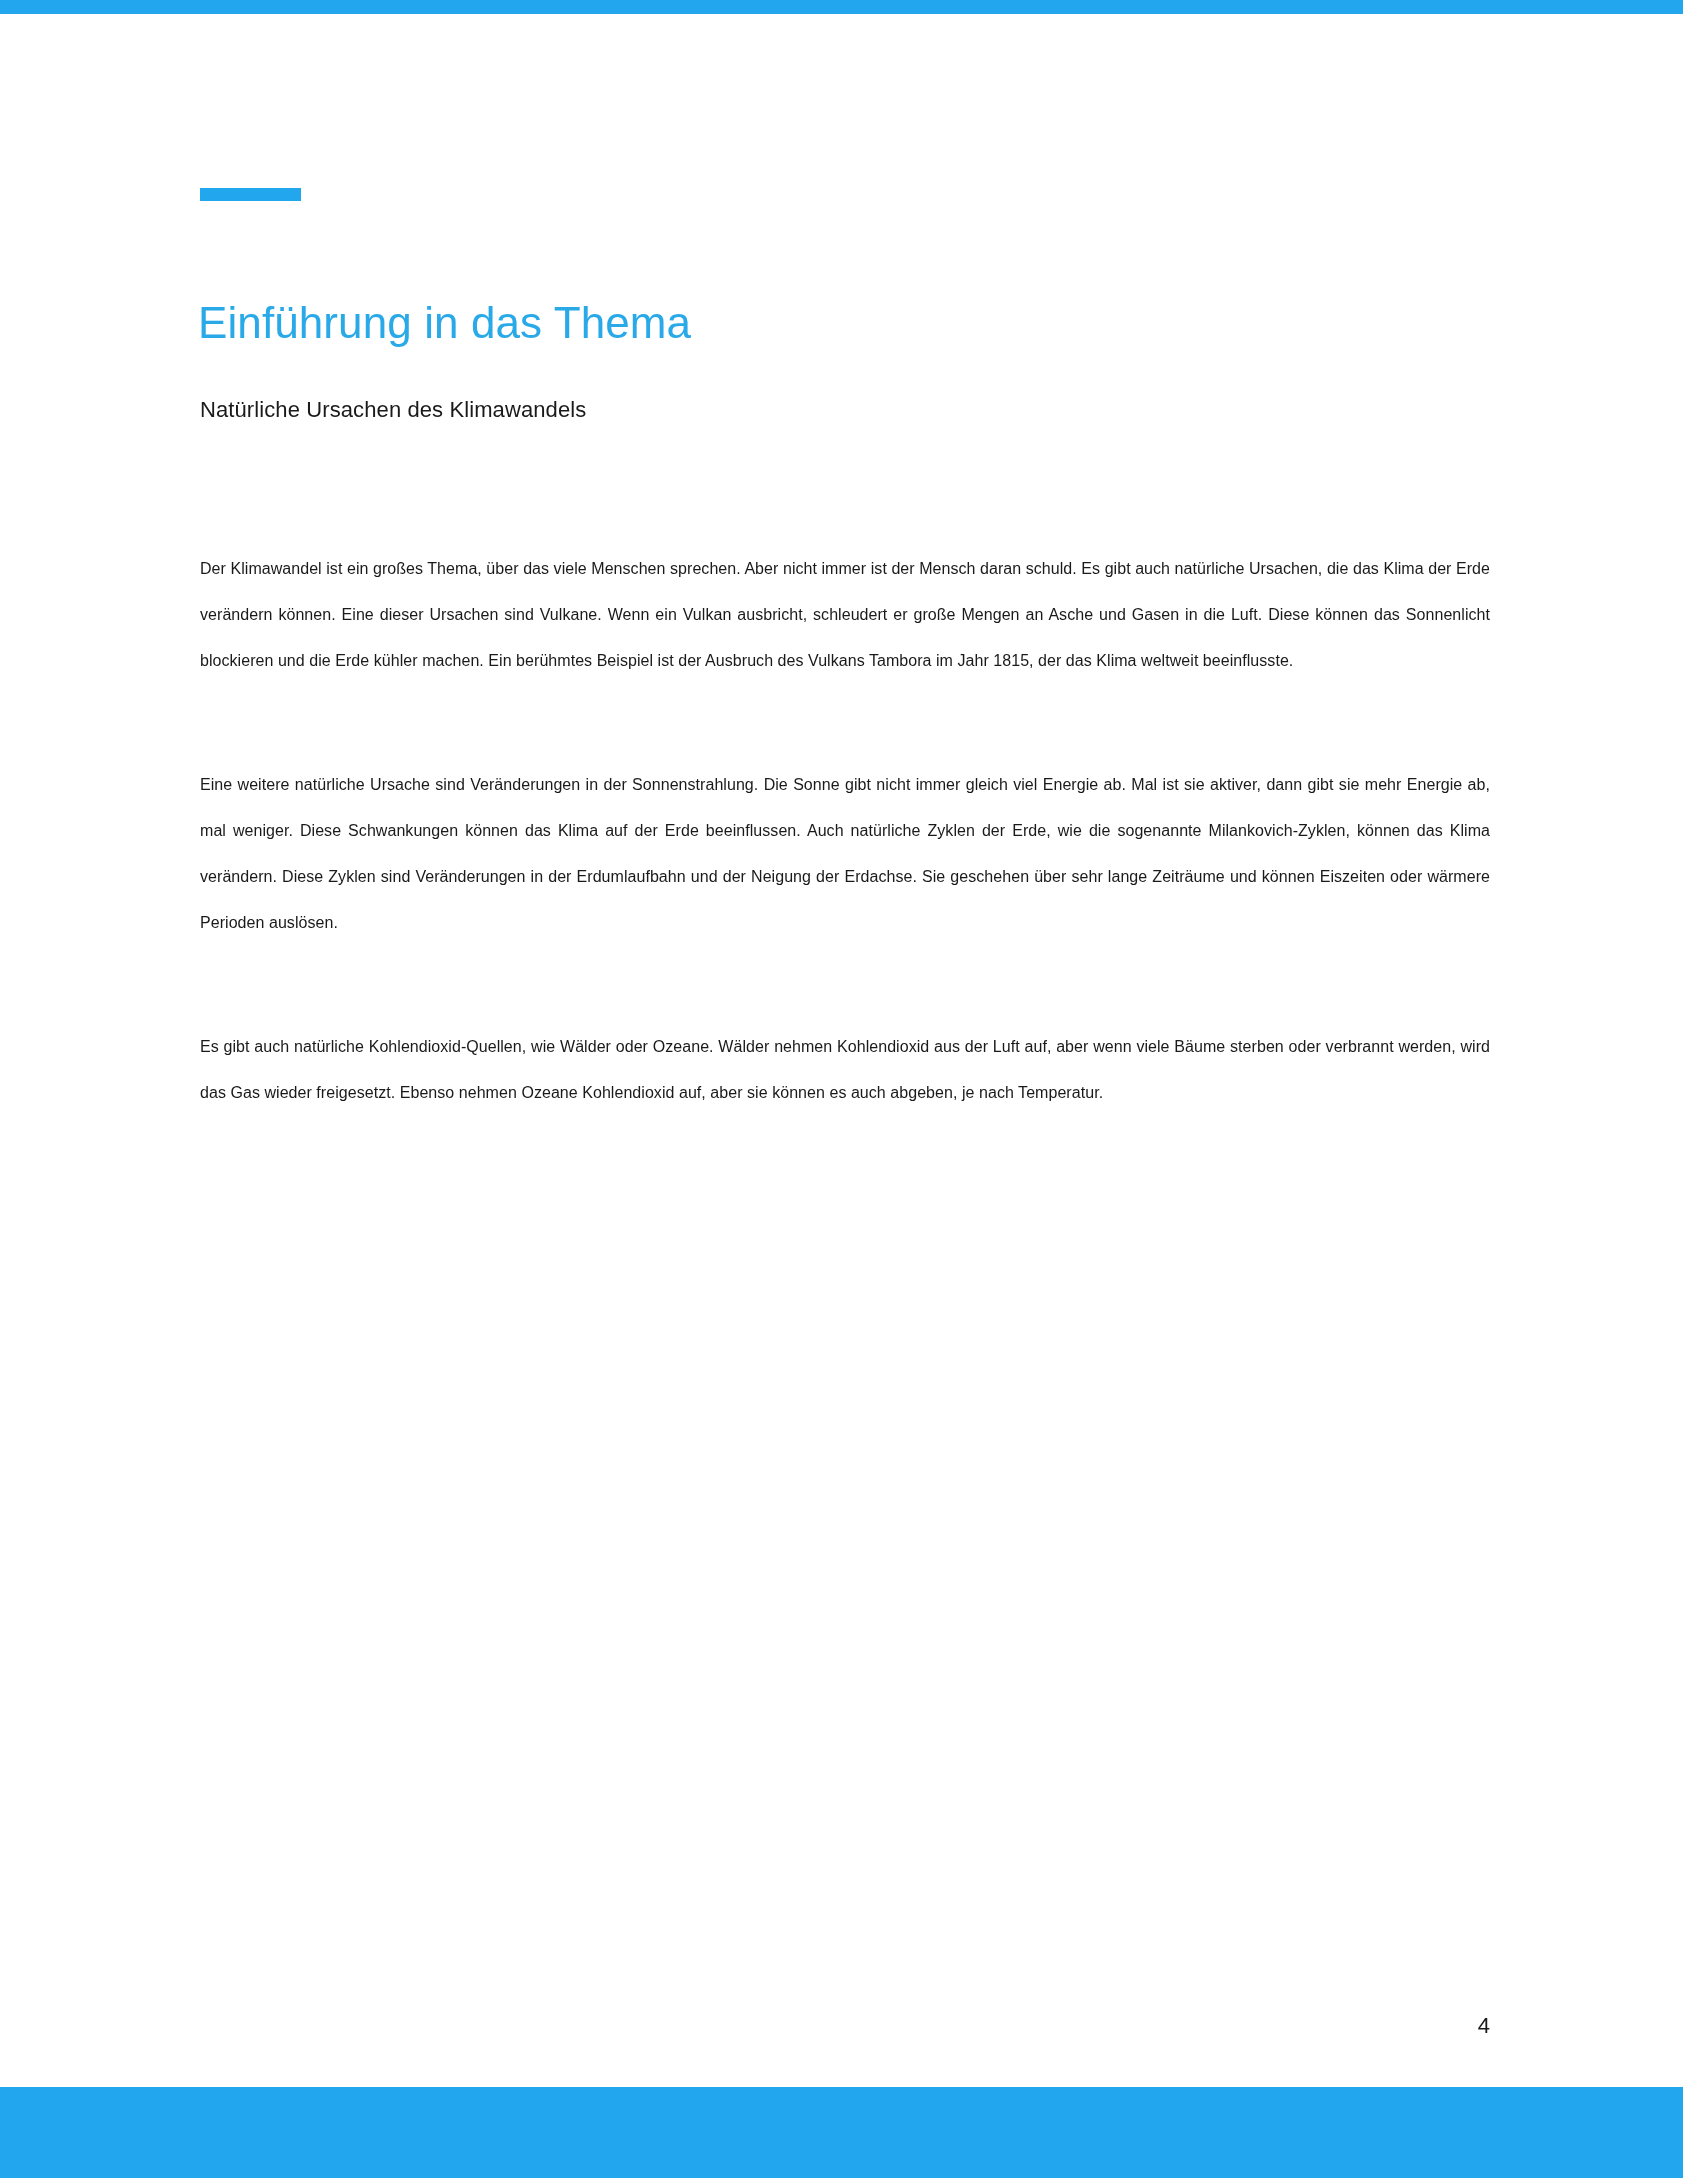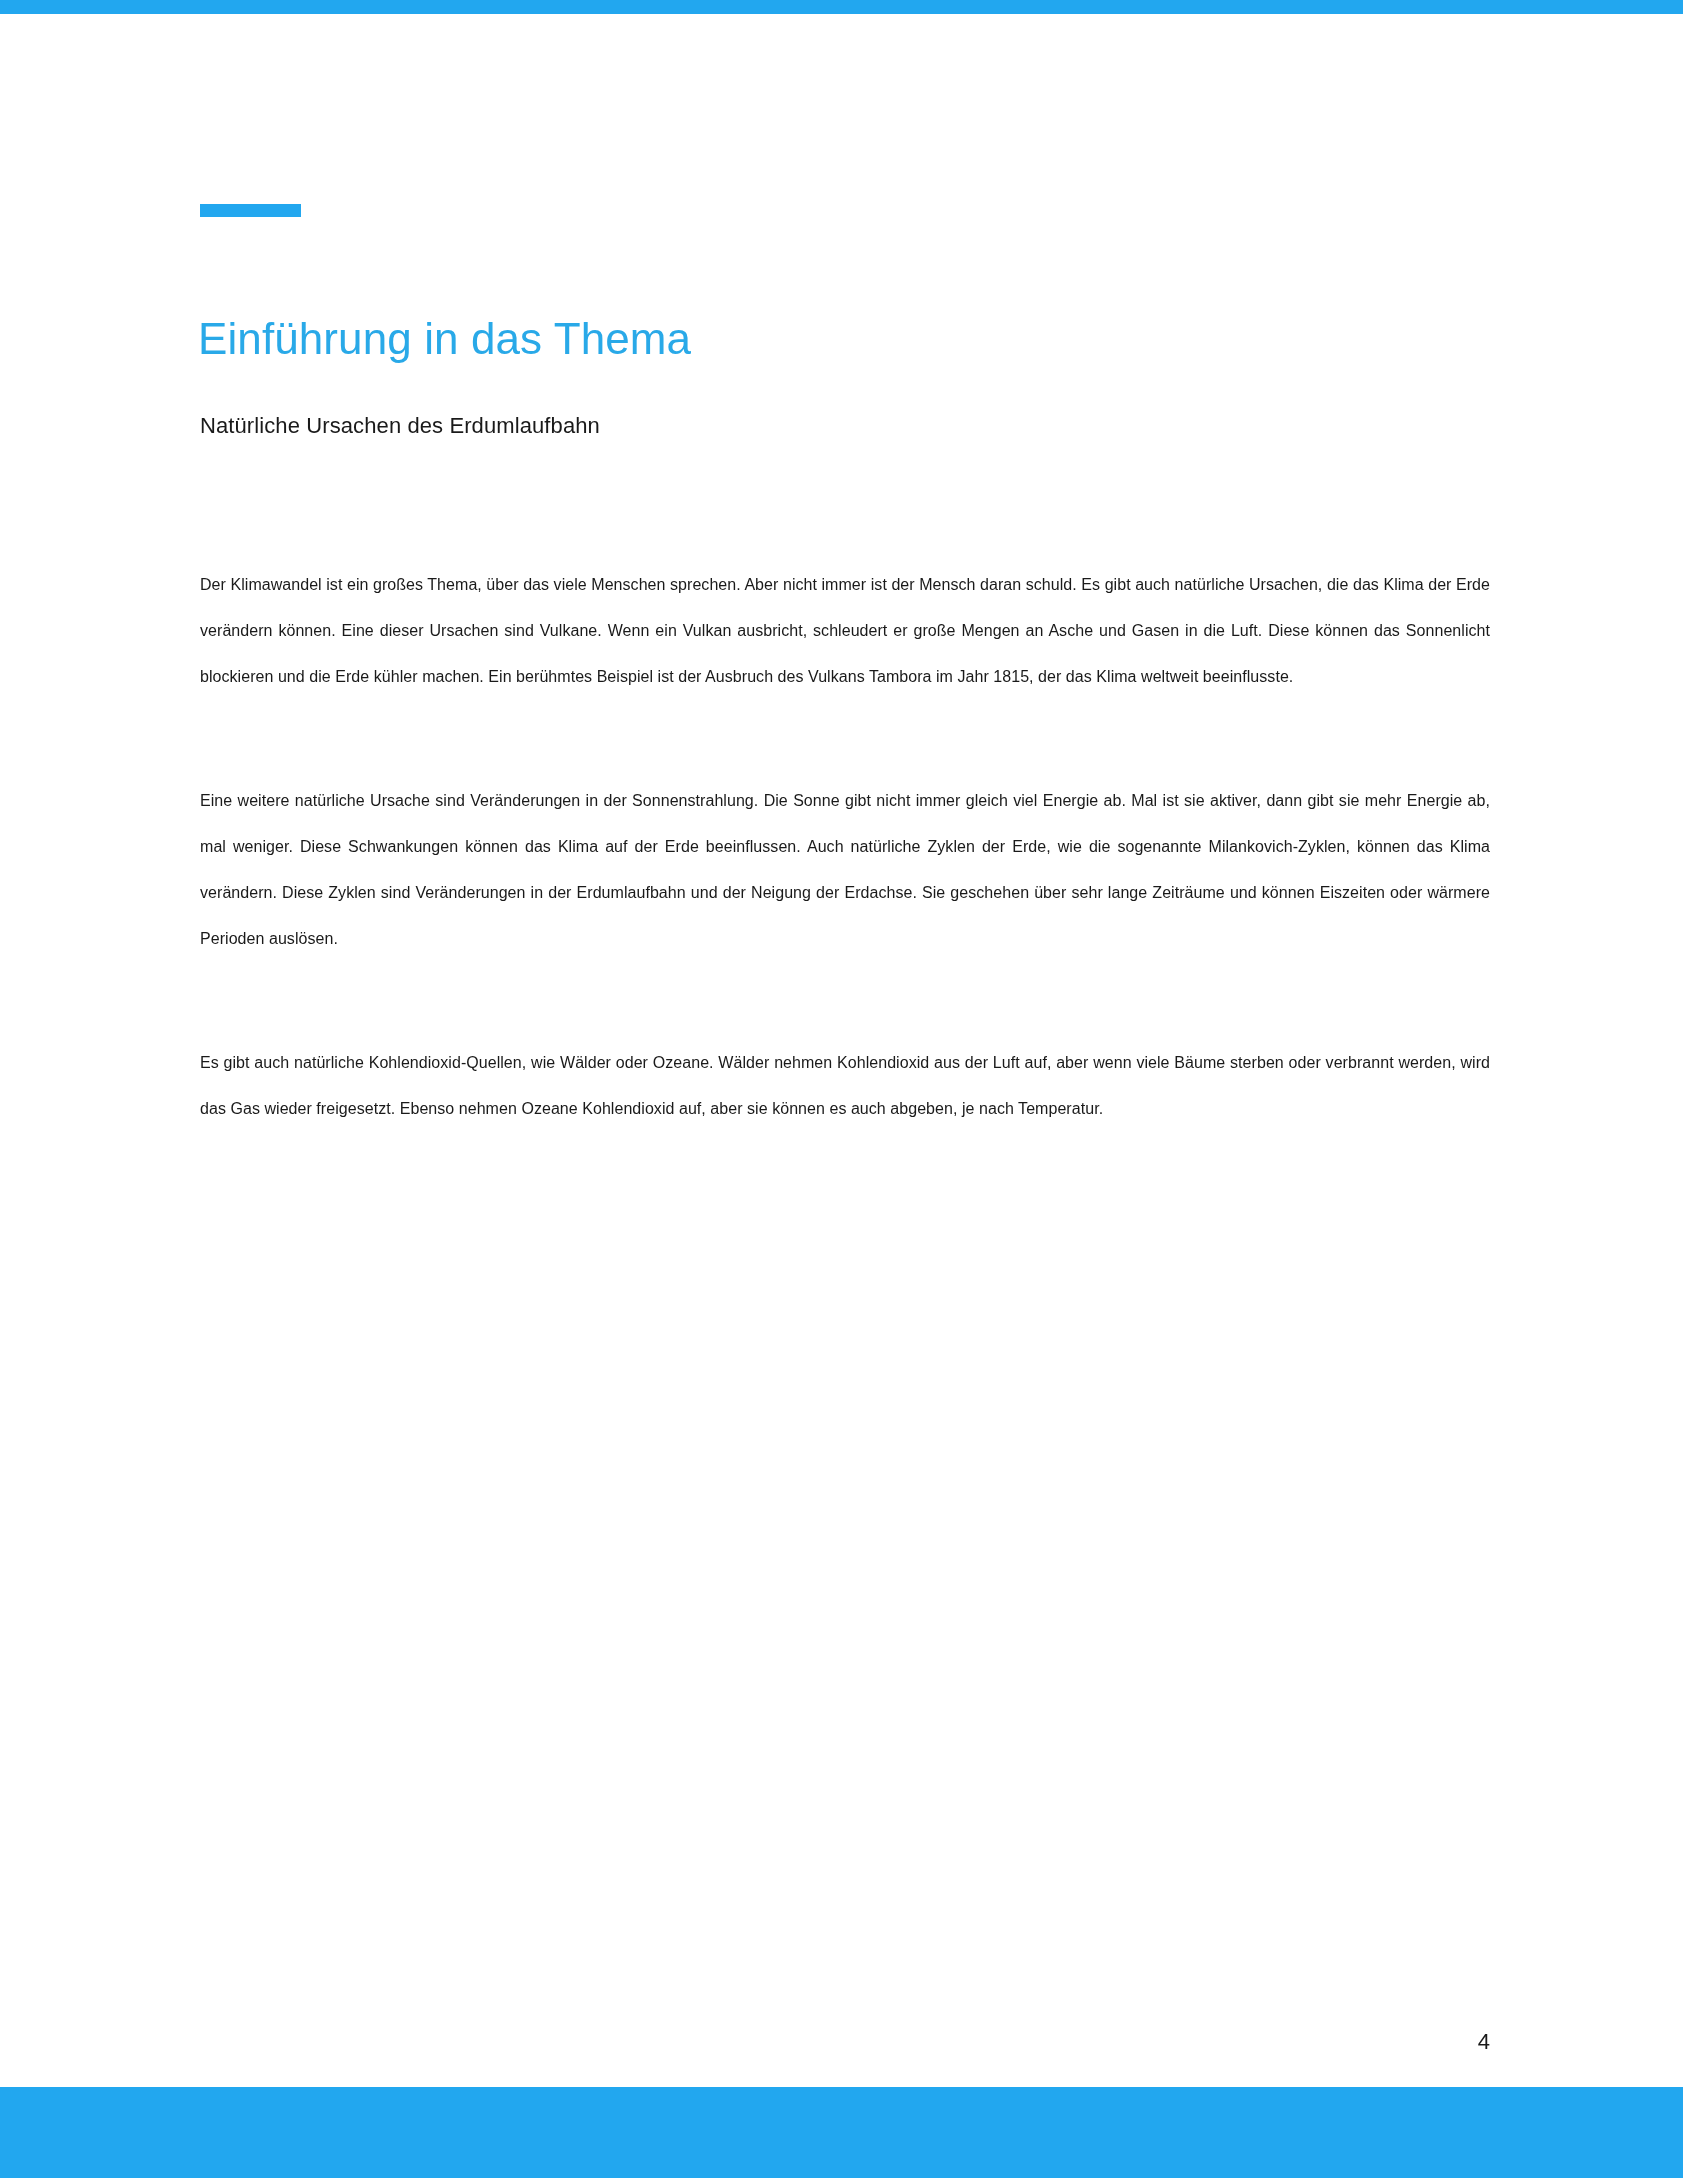--- a/index.html
+++ b/index.html
@@ -32,21 +32,21 @@
     left: 0;
     width: 1683px;
     height: 91px;
     background: #22a7ef;
   }
 
   
   .page {
     position: absolute;
     left: 200px;
-    top: 16px;
+    top: 0;
     width: 1290px;   
     height: 1616px;
   }
 
   .accent-dash {
     position: absolute;
     left: 0;
     top: 188px;
     width: 101px;
     height: 13px;
@@ -115,21 +115,21 @@
 <body>
 
 <div class="bar-top"></div>
 
 <div class="page">
 
   <div class="accent-dash"></div>
 
   <h1 class="page-title">Einführung in das Thema</h1>
 
-  <p class="subtitle">Natürliche Ursachen des Erdumlaufbahn</p>
+  <p class="subtitle">Natürliche Ursachen des Klimawandels</p>
 
   <div class="body-copy">
     <p>Der Klimawandel ist ein großes Thema, über das viele Menschen sprechen. Aber nicht immer ist der Mensch daran schuld. Es gibt auch natürliche Ursachen, die das Klima der Erde verändern können. Eine dieser Ursachen sind Vulkane. Wenn ein Vulkan ausbricht, schleudert er große Mengen an Asche und Gasen in die Luft. Diese können das Sonnenlicht blockieren und die Erde kühler machen. Ein berühmtes Beispiel ist der Ausbruch des Vulkans Tambora im Jahr 1815, der das Klima weltweit beeinflusste.</p>
     <p>Eine weitere natürliche Ursache sind Veränderungen in der Sonnenstrahlung. Die Sonne gibt nicht immer gleich viel Energie ab. Mal ist sie aktiver, dann gibt sie mehr Energie ab, mal weniger. Diese Schwankungen können das Klima auf der Erde beeinflussen. Auch natürliche Zyklen der Erde, wie die sogenannte Milankovich-Zyklen, können das Klima verändern. Diese Zyklen sind Veränderungen in der Erdumlaufbahn und der Neigung der Erdachse. Sie geschehen über sehr lange Zeiträume und können Eiszeiten oder wärmere Perioden auslösen.</p>
     <p>Es gibt auch natürliche Kohlendioxid-Quellen, wie Wälder oder Ozeane. Wälder nehmen Kohlendioxid aus der Luft auf, aber wenn viele Bäume sterben oder verbrannt werden, wird das Gas wieder freigesetzt. Ebenso nehmen Ozeane Kohlendioxid auf, aber sie können es auch abgeben, je nach Temperatur.</p>
   </div>
 
   <div class="page-number">4</div>
 
 </div>

